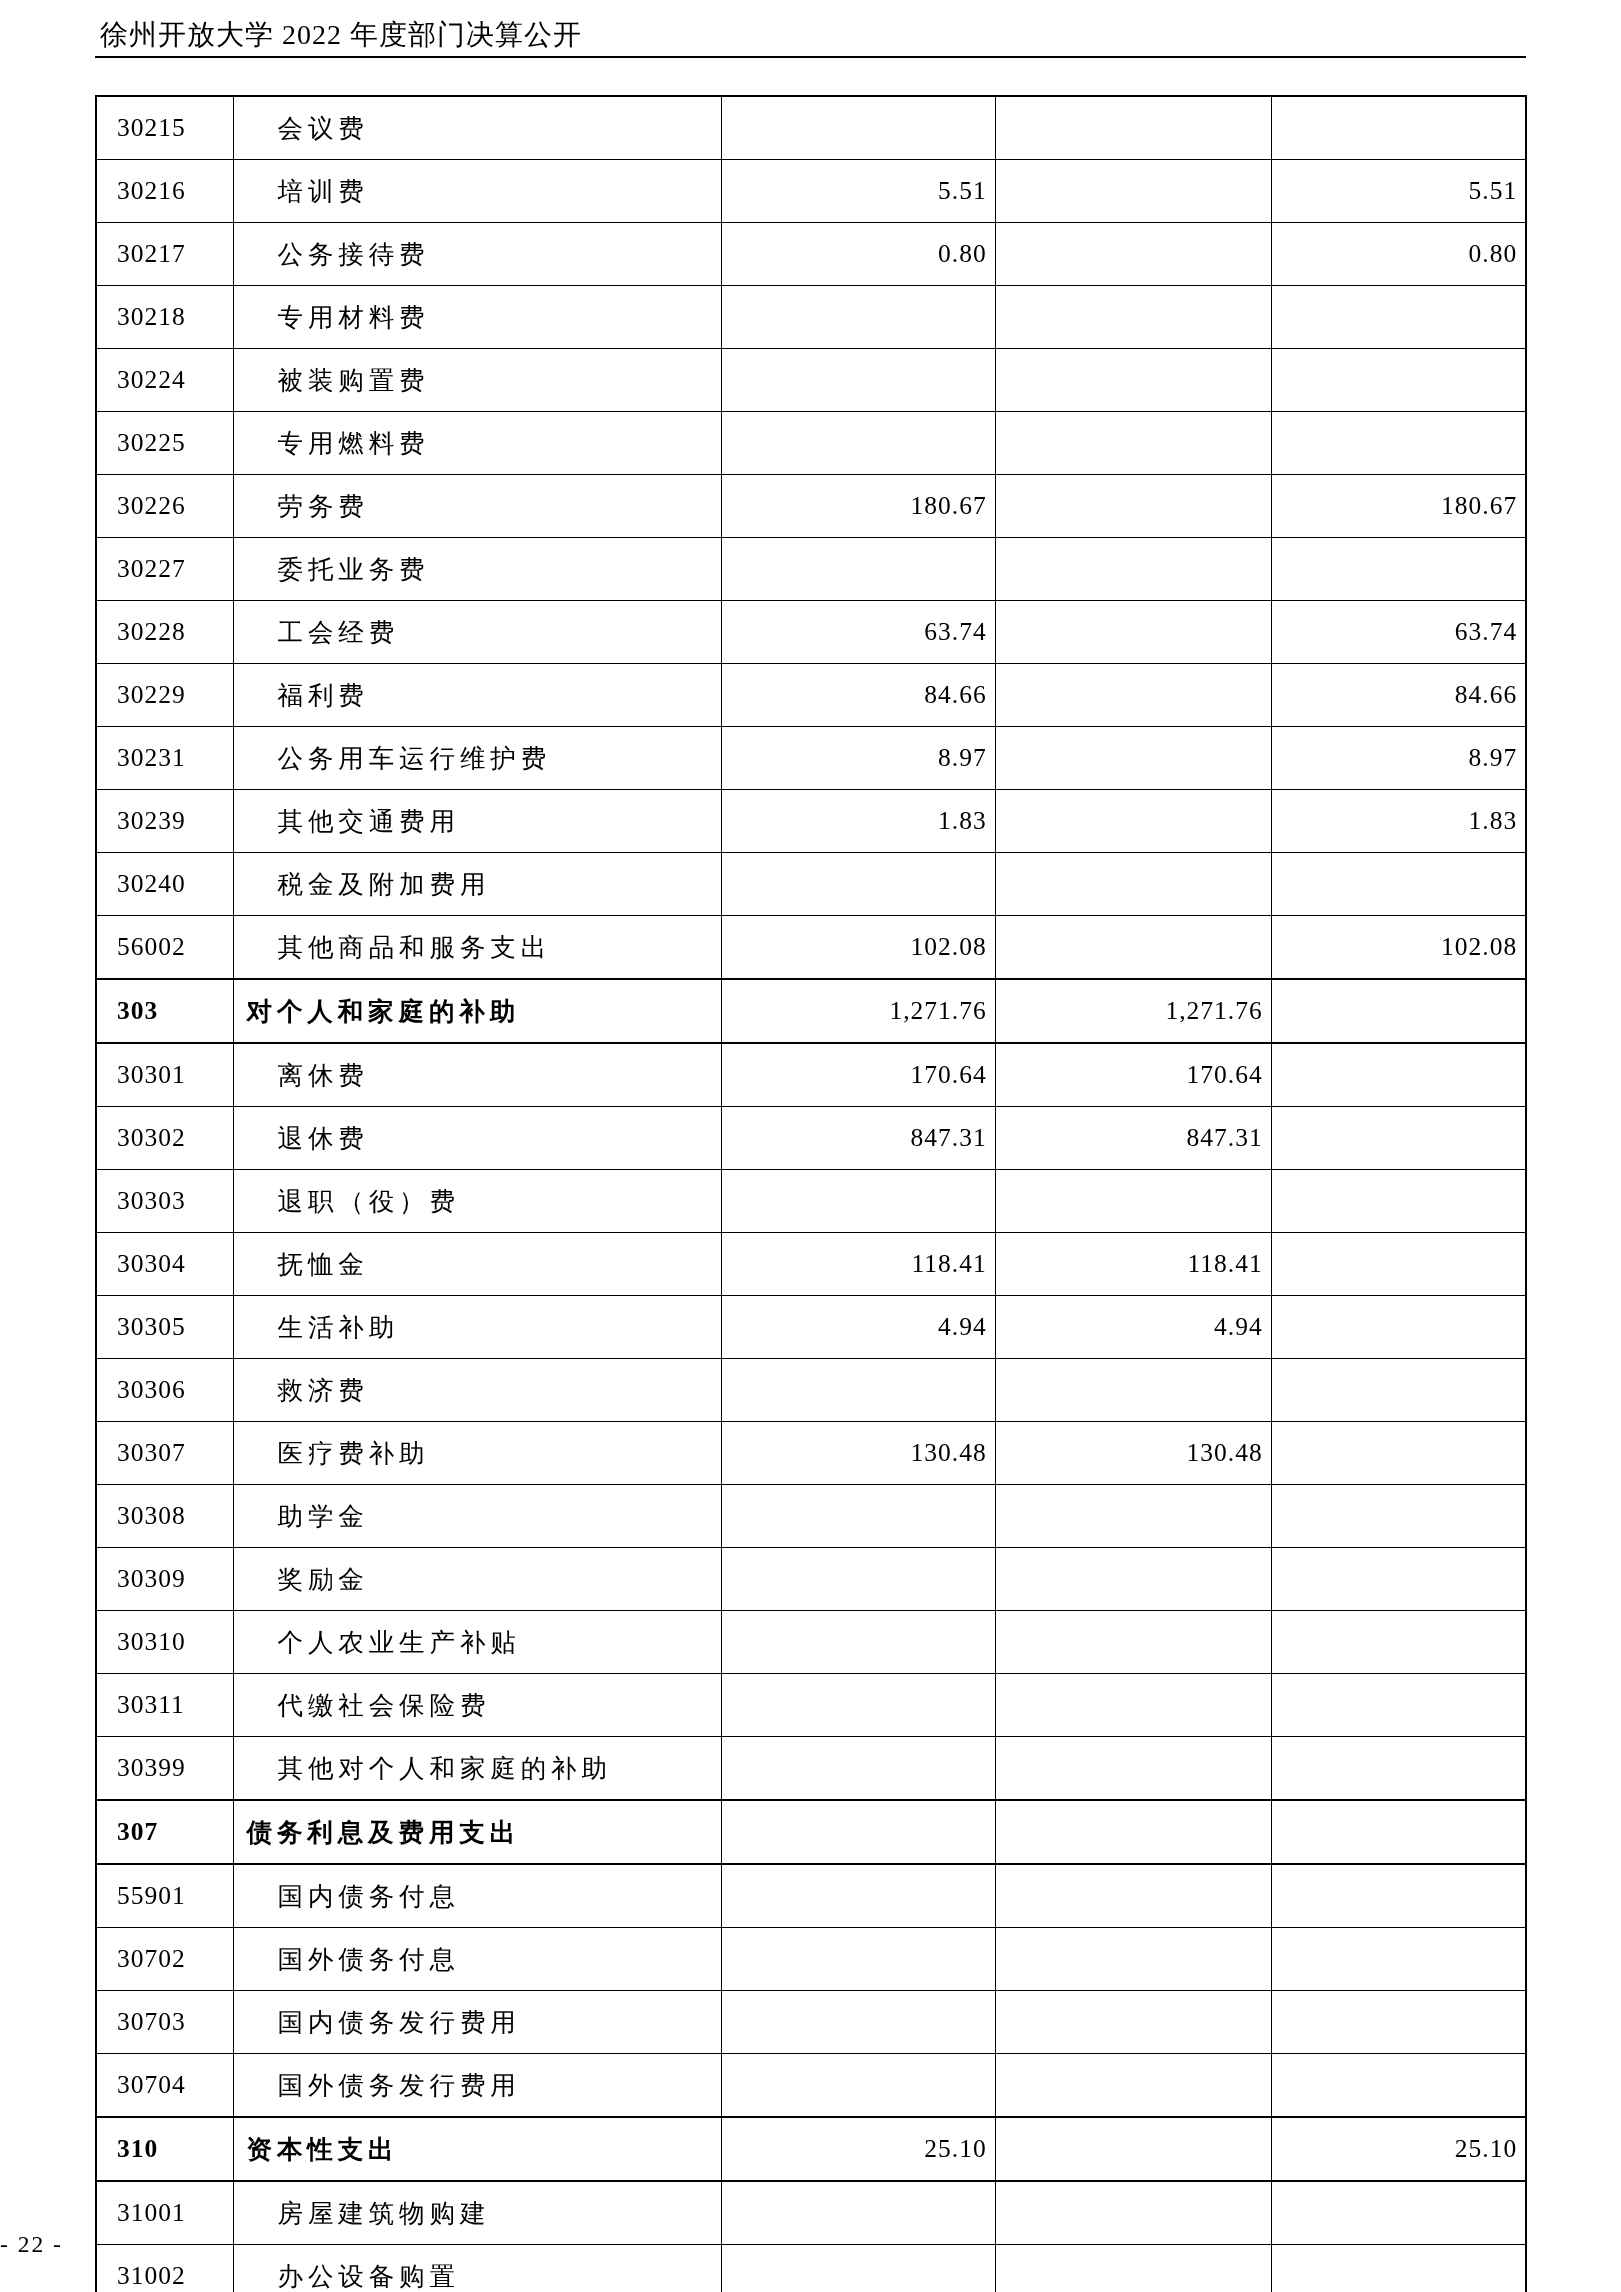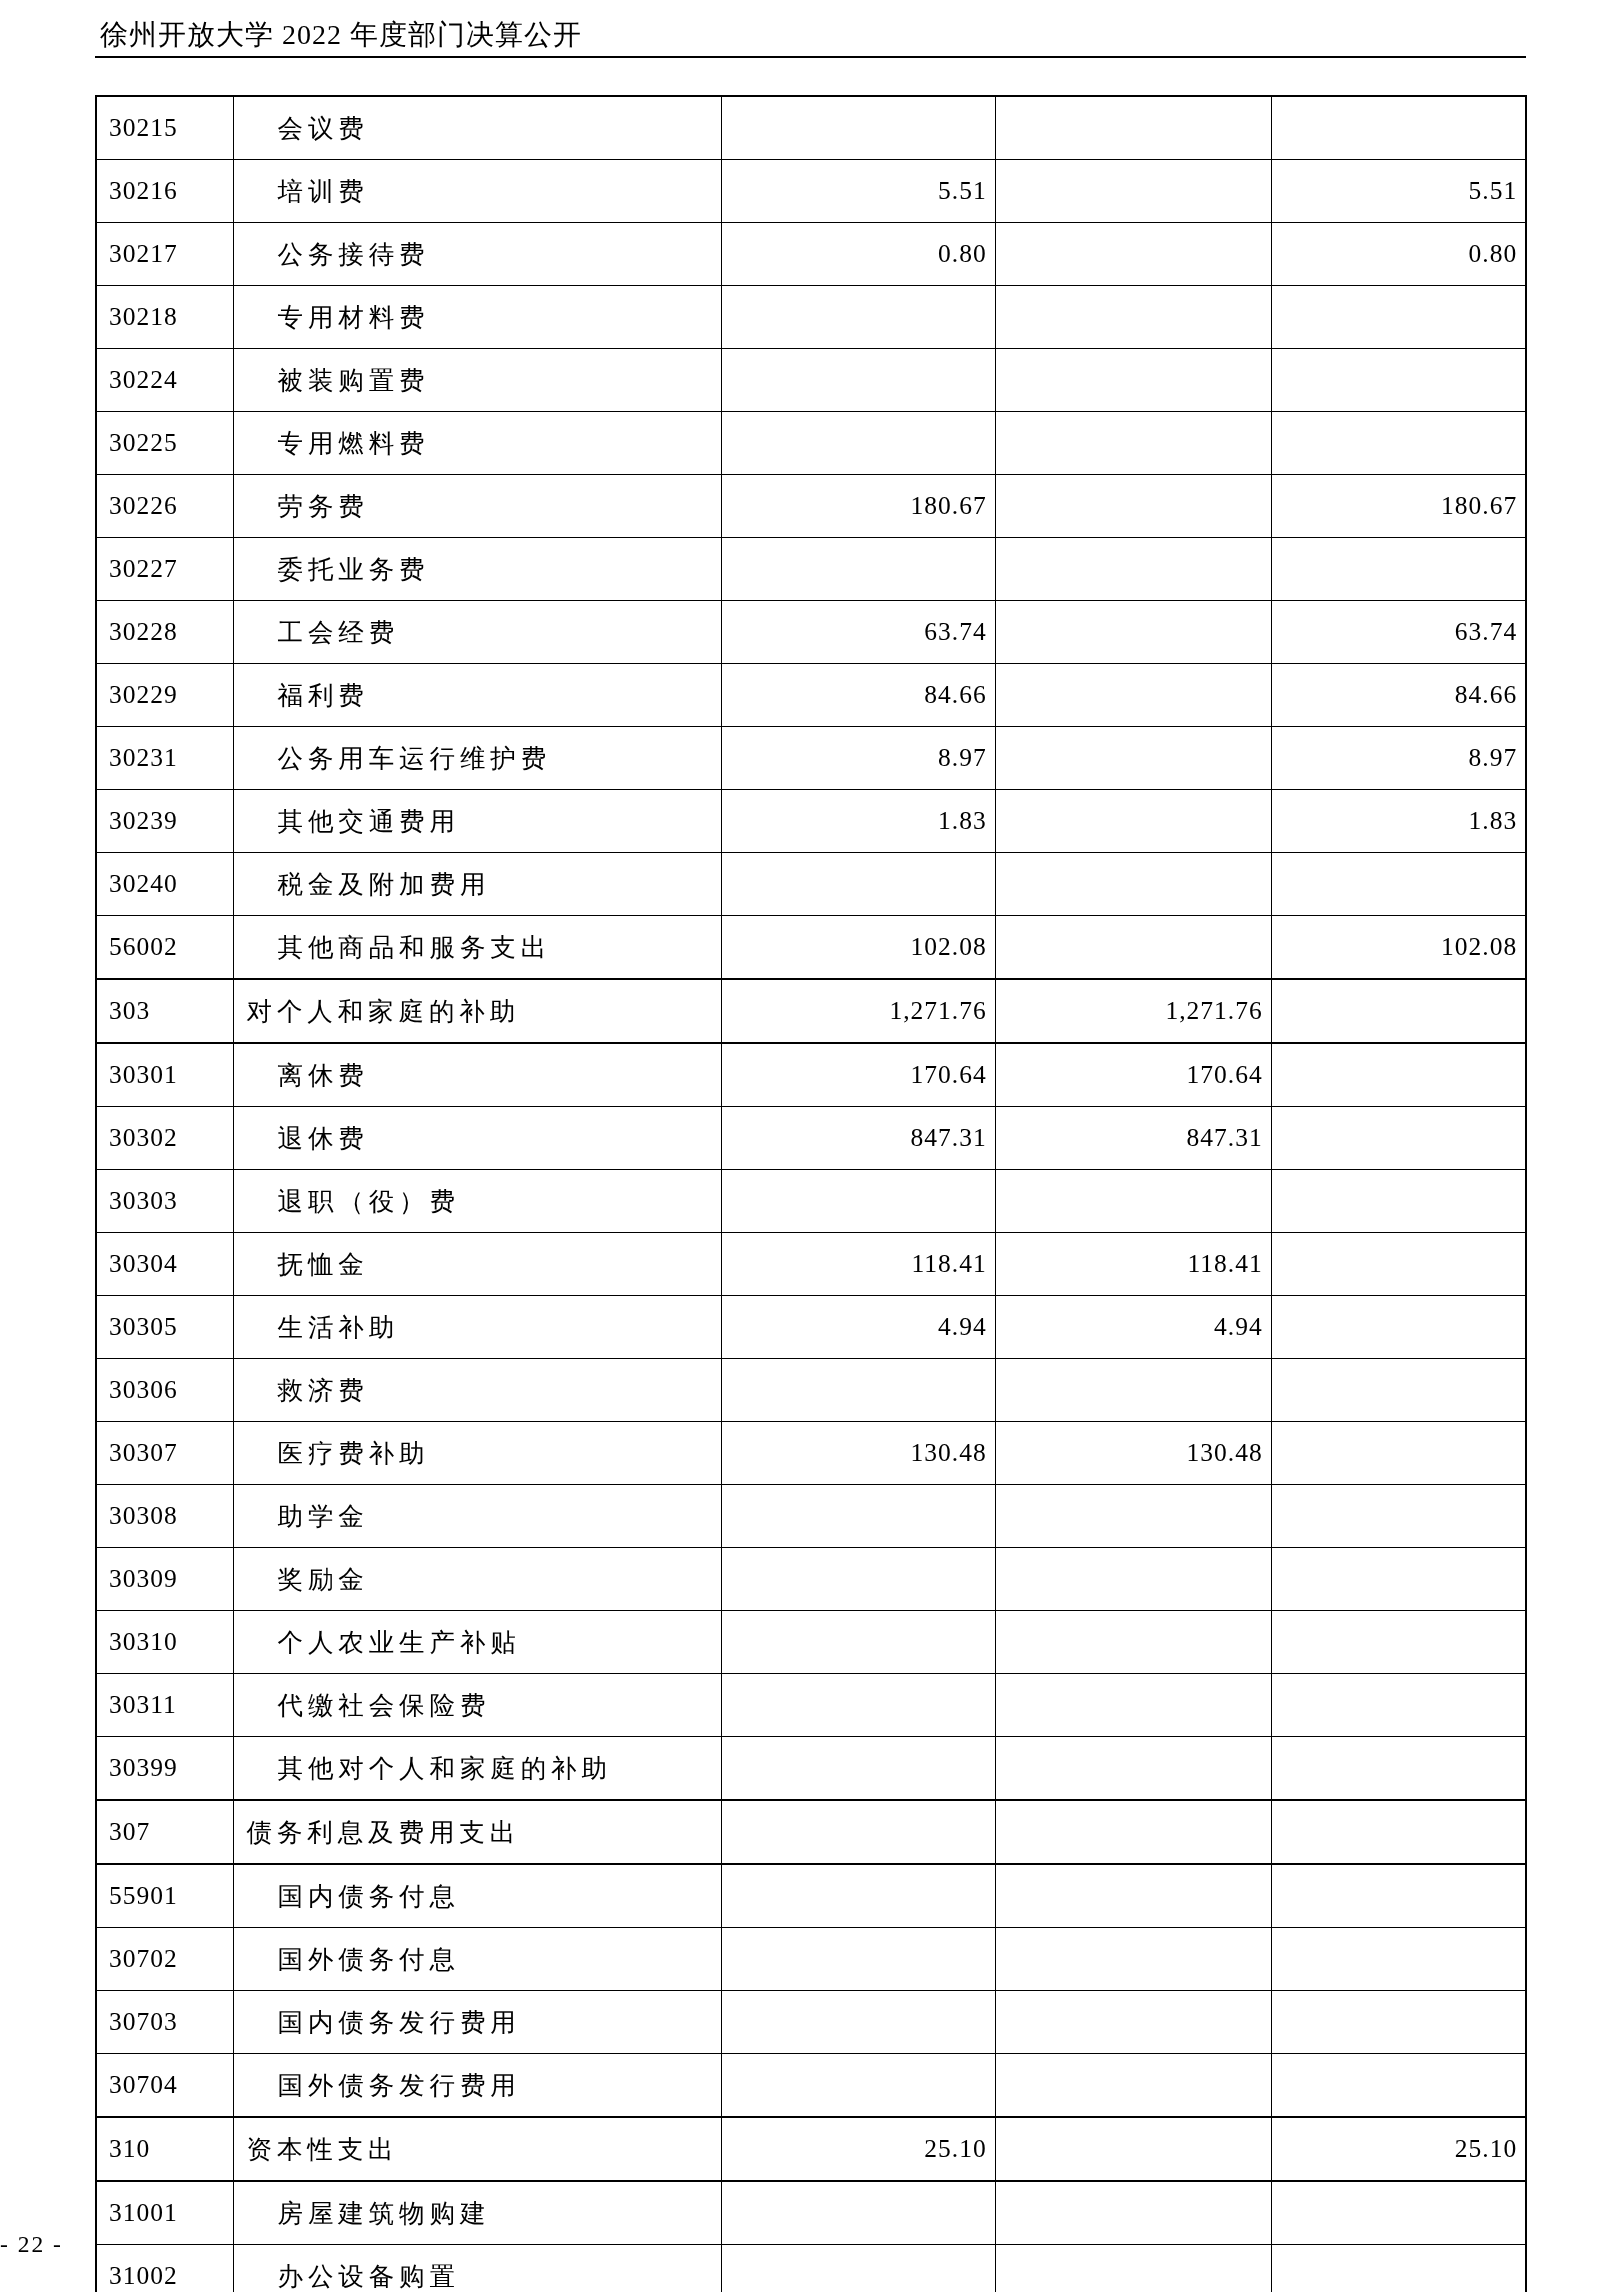--- a/index.html
+++ b/index.html
@@ -34,25 +34,25 @@
     border: 2px solid #000000;
   }
   table.budget td {
     border: 1px solid #000000;
     height: 60px;
     font-size: 25.5px;
     vertical-align: middle;
     overflow: hidden;
     white-space: nowrap;
   }
-  .c-code  { padding-left: 12px; letter-spacing: 1px; }
+  .c-code  { padding-left: 20px; letter-spacing: 1px; }
   .c-label { padding-left: 44px; letter-spacing: 4.9px; }
   .c-num   { text-align: right; padding-right: 7.8px; letter-spacing: 1px; }
   tr.section td { border-top: 2px solid #000; border-bottom: 2px solid #000; }
-  tr.section .c-code, tr.section .c-label { font-weight: normal; margin-top: 44px; }
+  tr.section .c-code, tr.section .c-label { font-weight: bold; margin-top: 44px; }
   tr.section .c-label { padding-left: 13px; }
   .pagenum {
     position: absolute;
     top: 2231px; left: 0;
     width: 1621px;
     text-align: left;
     font-size: 23.5px;
     letter-spacing: 2px;
   }
 </style>

